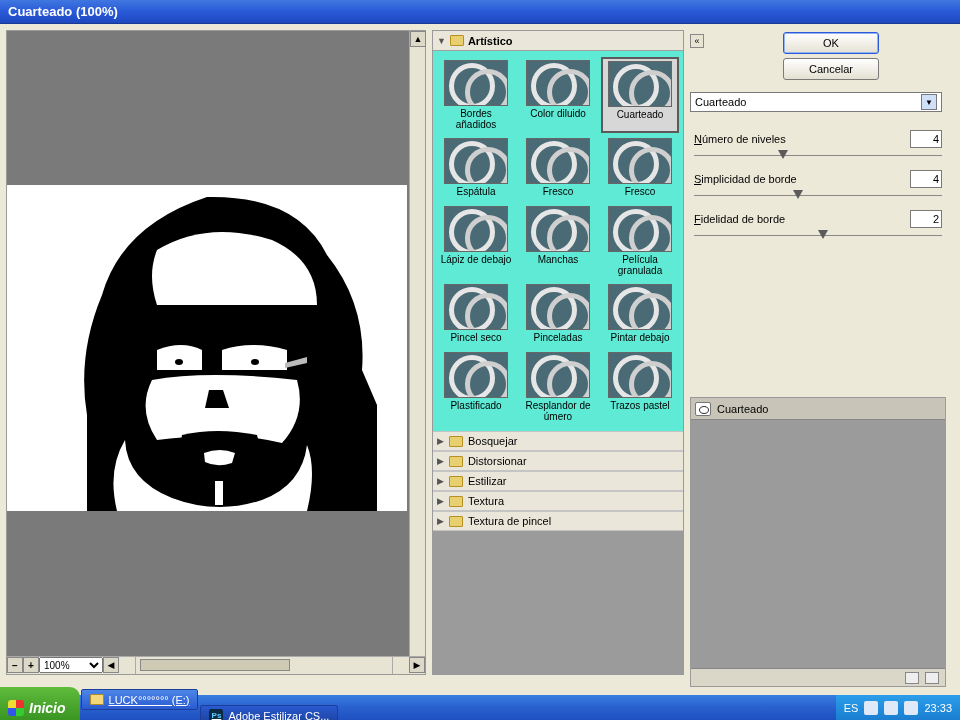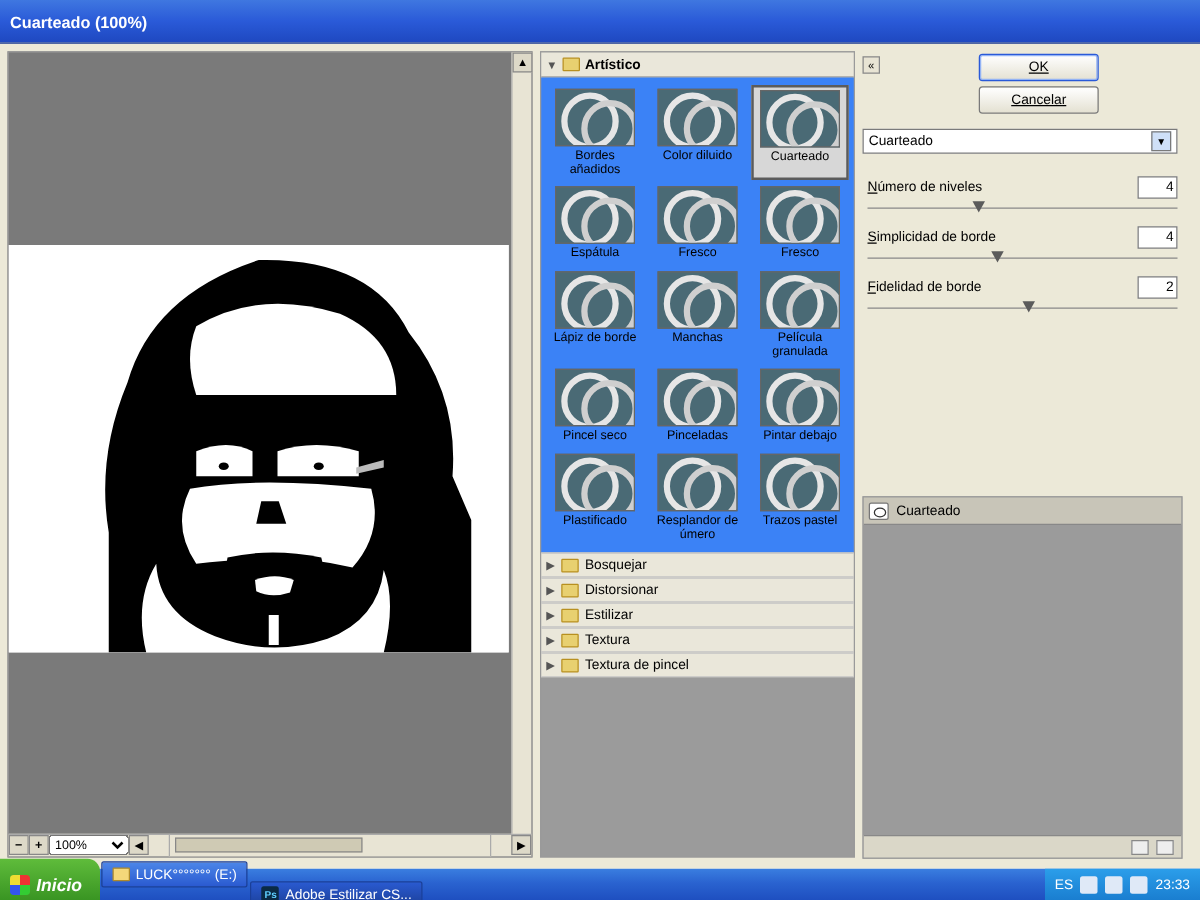--- a/index.html
+++ b/index.html
@@ -11,21 +11,21 @@
     font-size: 11px;
     overflow: hidden;
     background: #fff;
   }
   .window {
     width: 960px; height: 695px;
     background: #ece9d8;
     display: flex; flex-direction: column;
   }
   .titlebar {
-    height: 35px;
+    height: 24px;
     background: linear-gradient(to bottom, #3f77e0 0%, #2a5ad8 50%, #1e48c0 100%);
     color: #fff; font-weight: bold; font-size: 13px;
     display: flex; align-items: center; padding: 0 8px;
     border-bottom: 1px solid #1a3a90;
   }
   .content {
     flex: 1; padding: 6px; display: flex; gap: 6px;
     position: relative;
   }
   
@@ -57,21 +57,21 @@
     width:252px;height:645px;border:1px solid #9a9a9a;background:#9b9b9b;
     display:flex;flex-direction:column;
   }
   .cat-header{
     height:20px;background:#eae7da;border-bottom:1px solid #a0a0a0;
     display:flex;align-items:center;padding:0 4px;font-weight:bold;gap:4px;
   }
   .tri{font-size:9px;color:#555;}
   .folder-icon{width:14px;height:11px;background:#e8d070;border:1px solid #b89020;border-radius:1px;}
   .thumbs-grid{
-    background:#3b82f6;padding:6px 4px;display:grid;grid-template-columns:repeat(3,1fr);
+    background:#5eead4;padding:6px 4px;display:grid;grid-template-columns:repeat(3,1fr);
     gap:2px 4px;
   }
   .thumb{
     display:flex;flex-direction:column;align-items:center;gap:2px;padding:2px;
     border:1px solid transparent; cursor:pointer;
   }
   .thumb.selected{border:2px solid #5b5b5b;background:#d7d7d7;}
   .thumb-img{
     width:64px;height:46px;background:#4a6a75;position:relative;overflow:hidden;
     border:1px solid #666;
@@ -130,21 +130,21 @@
     color:#fff;display:flex;align-items:center;font-size:11px;
   }
   .start-btn{
     height:42px;padding:0 14px 0 8px;display:flex;align-items:center;gap:5px;
     background:linear-gradient(to bottom,#5fbc3b,#2f8a1c);
     border-radius:0 10px 10px 0;font-weight:bold;font-style:italic;font-size:14px;
   }
   .start-orb{width:16px;height:16px;border-radius:3px;background:conic-gradient(#e33 0 25%,#3c3 0 50%,#35e 0 75%,#ed3 0 100%);}
   .task-item{
     height:21px;margin:0 1px;padding:0 8px;display:flex;align-items:center;gap:5px;
-    background:linear-gradient(#4c86e8,#2a5ad0);border:1px solid #1b3f98;border-radius:2px;color:#fff;
+    background:linear-gradient(#4c86e8,#2a5ad0);border:1px solid #1b3f98;border-radius:2px;color:#fff;text-decoration:underline;
   }
   .task-item.active{background:linear-gradient(#2a5ad0,#1b3f98);margin-top:16px;}
   .tfolder{width:14px;height:11px;background:#f4d77a;border:1px solid #af8a2a;border-radius:1px;}
   .tps{width:14px;height:14px;background:#0a2a44;color:#5fcfff;font-size:8px;font-weight:bold;display:flex;align-items:center;justify-content:center;border-radius:2px;}
   .tray{
     margin-left:auto;height:25px;background:linear-gradient(#2b9eea,#1a7ed0);display:flex;align-items:center;
     gap:6px;padding:0 8px;
   }
   .tray-icon{width:14px;height:14px;background:#dfe9f7;border-radius:2px;}
 </style>
@@ -221,21 +221,21 @@
           <div class="thumb">
             <div class="thumb-img"></div>
             <div class="thumb-label">Fresco</div>
           </div>
           <div class="thumb">
             <div class="thumb-img"></div>
             <div class="thumb-label">Fresco</div>
           </div>
           <div class="thumb">
             <div class="thumb-img"></div>
-            <div class="thumb-label">Lápiz de borde</div>
+            <div class="thumb-label">Lápiz de debajo</div>
           </div>
           <div class="thumb">
             <div class="thumb-img"></div>
             <div class="thumb-label">Manchas</div>
           </div>
           <div class="thumb">
             <div class="thumb-img"></div>
             <div class="thumb-label">Película granulada</div>
           </div>
           <div class="thumb">
@@ -289,21 +289,21 @@
             <span class="folder-icon"></span>
             <span>Textura de pincel</span>
           </div>
         </div>
       <div class="gallery-rest"></div>
     </div>
 
     <div class="right-col">
       <div style="display:flex;gap:8px;">
         <div class="collapse-bar">«</div>
-        <div class="btn-row" style="flex:1;align-items:center;text-decoration:underline;">
+        <div class="btn-row" style="flex:1;align-items:center;">
           <div class="win-btn default">OK</div>
           <div class="win-btn">Cancelar</div>
         </div>
       </div>
 
       <div class="filter-dropdown">
         <span>Cuarteado</span>
         <span class="dd-arrow">▼</span>
       </div>
 

